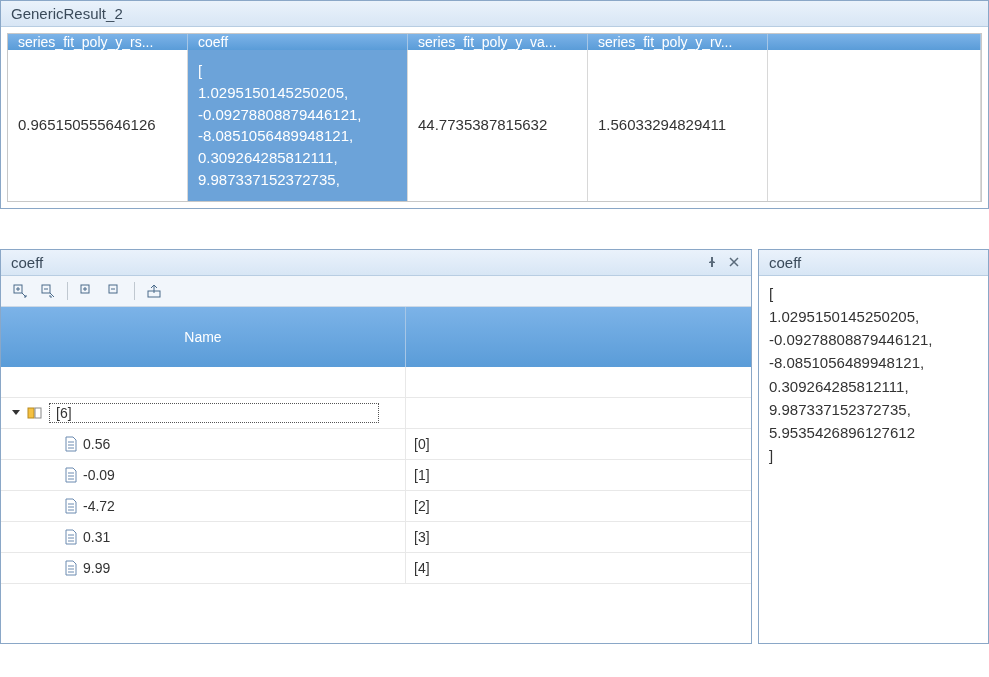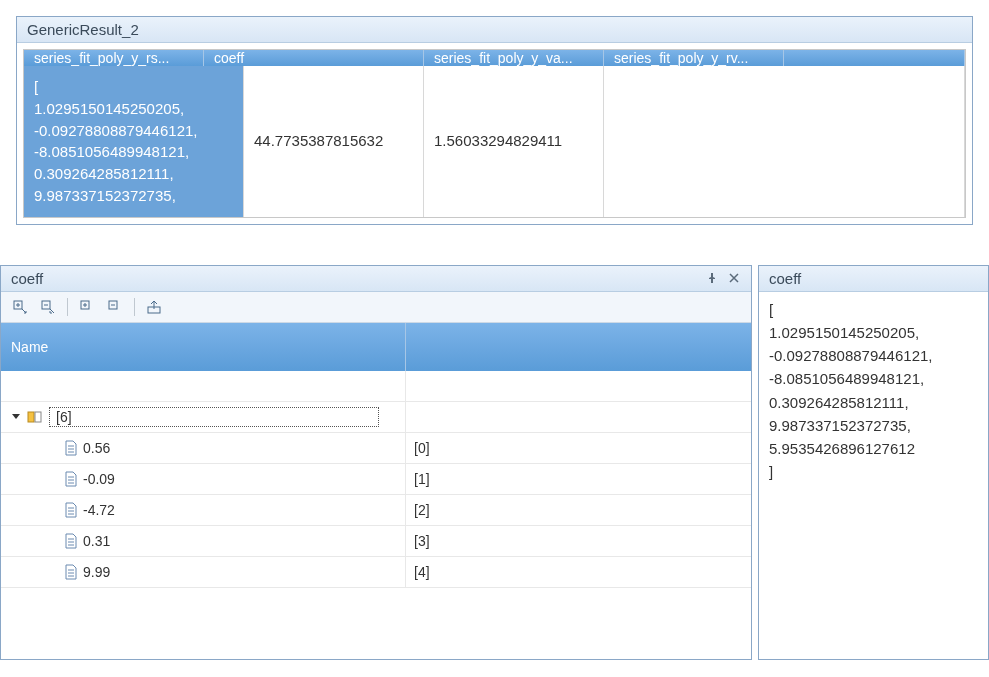--- a/index.html
+++ b/index.html
@@ -8,21 +8,21 @@
     font-size: 14px;
     color: #333;
     background: #fff;
     width: 989px;
     height: 677px;
     overflow: hidden;
   }
   
   .top-panel {
     border: 1px solid #8aa7c7;
-    margin: 16px;
+    margin: 0;
   }
   .panel-title {
     background: linear-gradient(to bottom, #eaf2fb 0%, #d8e6f5 100%);
     border-bottom: 1px solid #b8cde2;
     padding: 4px 10px;
     color: #3a4a5a;
     font-size: 15px;
   }
   .result-grid {
     margin: 6px;
@@ -111,22 +111,23 @@
     width: 1px; height: 18px;
     background: #c0c8d0;
     margin: 0 2px;
   }
   .tree-headers {
     display: flex;
     background: linear-gradient(to bottom, #7cb3e8 0%, #5a9cd8 100%);
     color: #fff;
   }
   .tree-header-cell {
-    padding: 16px 10px;
+    padding: 22px 10px;
     border-right: 1px solid #a6c6e6;
+    text-align: center;
   }
   .th-name { width: 405px; flex: 0 0 405px; }
   .th-jpath { flex: 1; }
   .tree-body {
     flex: 1;
     overflow-y: scroll;
     background: #fff;
   }
   .tree-row {
     display: flex;
@@ -198,20 +199,21 @@
 
   <div class="result-grid">
     <div class="grid-header">
       <div class="grid-header-cell col0">series_fit_poly_y_rs...</div>
       <div class="grid-header-cell col1">coeff</div>
       <div class="grid-header-cell col2">series_fit_poly_y_va...</div>
       <div class="grid-header-cell col3">series_fit_poly_y_rv...</div>
       <div class="grid-header-cell col4"></div>
     </div>
     <div class="grid-body-row">
+      <div class="grid-body-cell col0">0.965150555646126</div>
       <div class="grid-body-cell col1 selected">[
   1.0295150145250205,
   -0.09278808879446121,
   -8.0851056489948121,
   0.309264285812111,
   9.987337152372735,</div>
       <div class="grid-body-cell col2">44.7735387815632</div>
       <div class="grid-body-cell col3">1.56033294829411</div>
       <div class="grid-body-cell col4"></div>
     </div>

